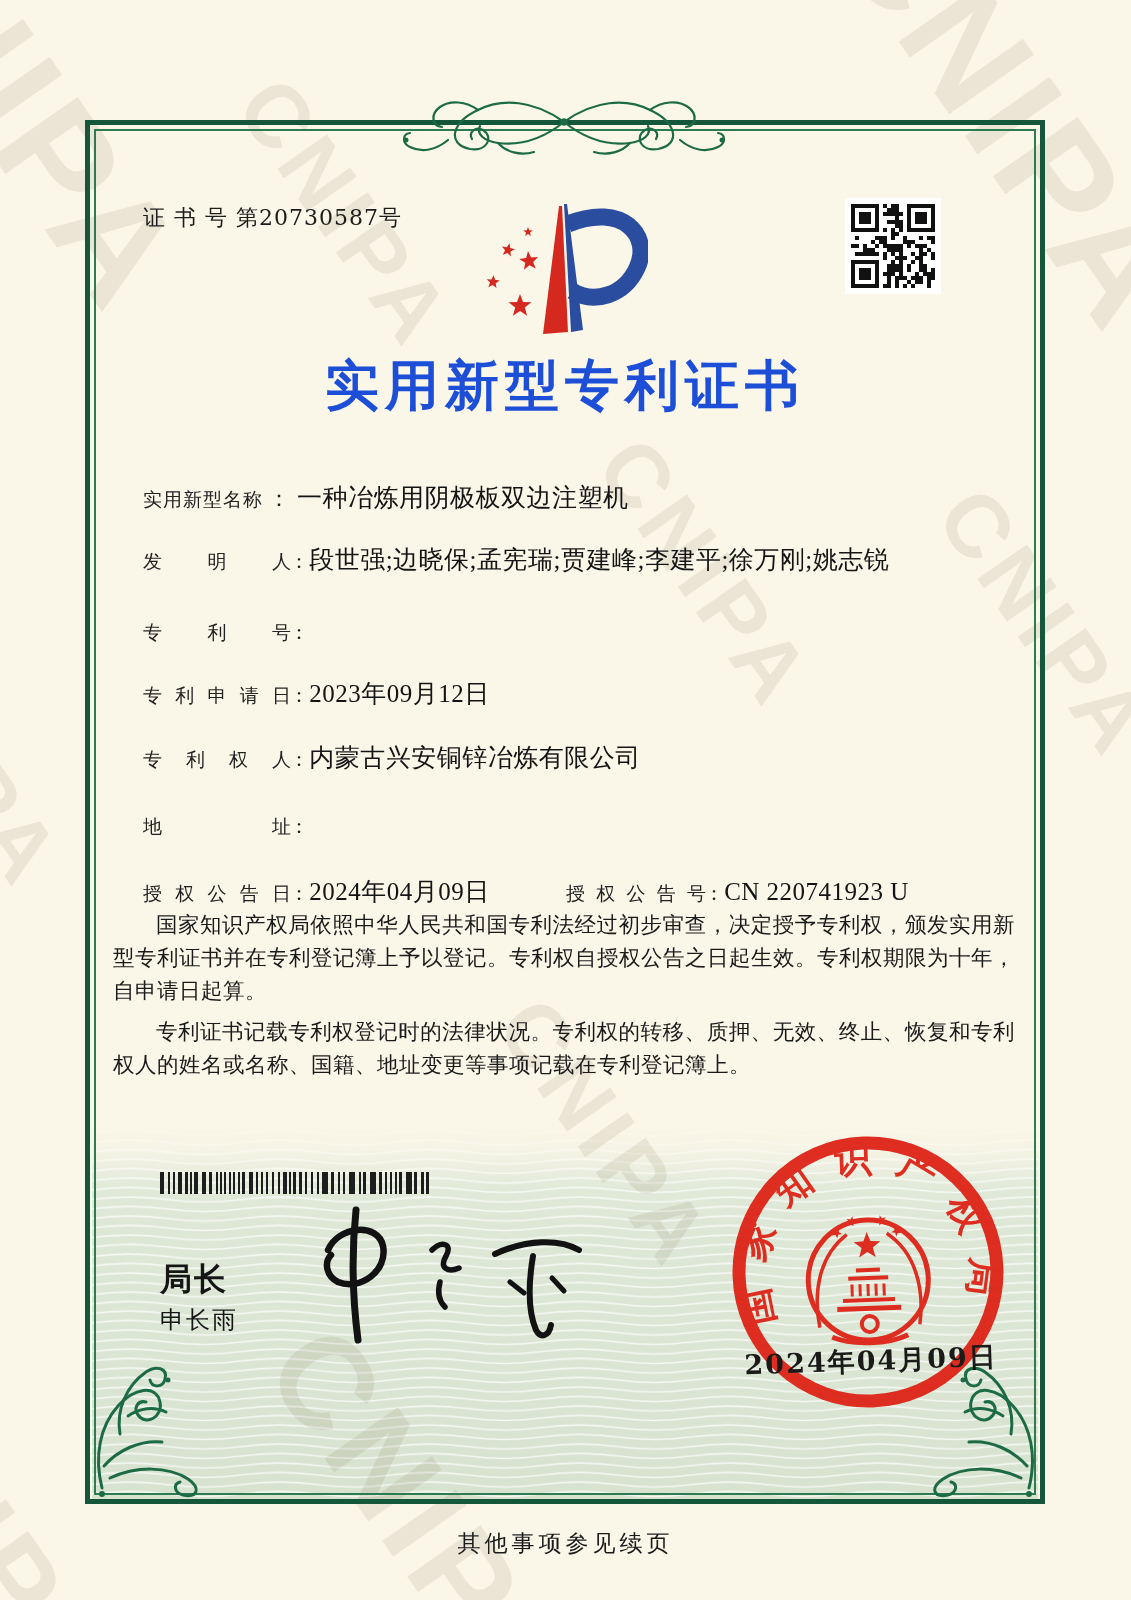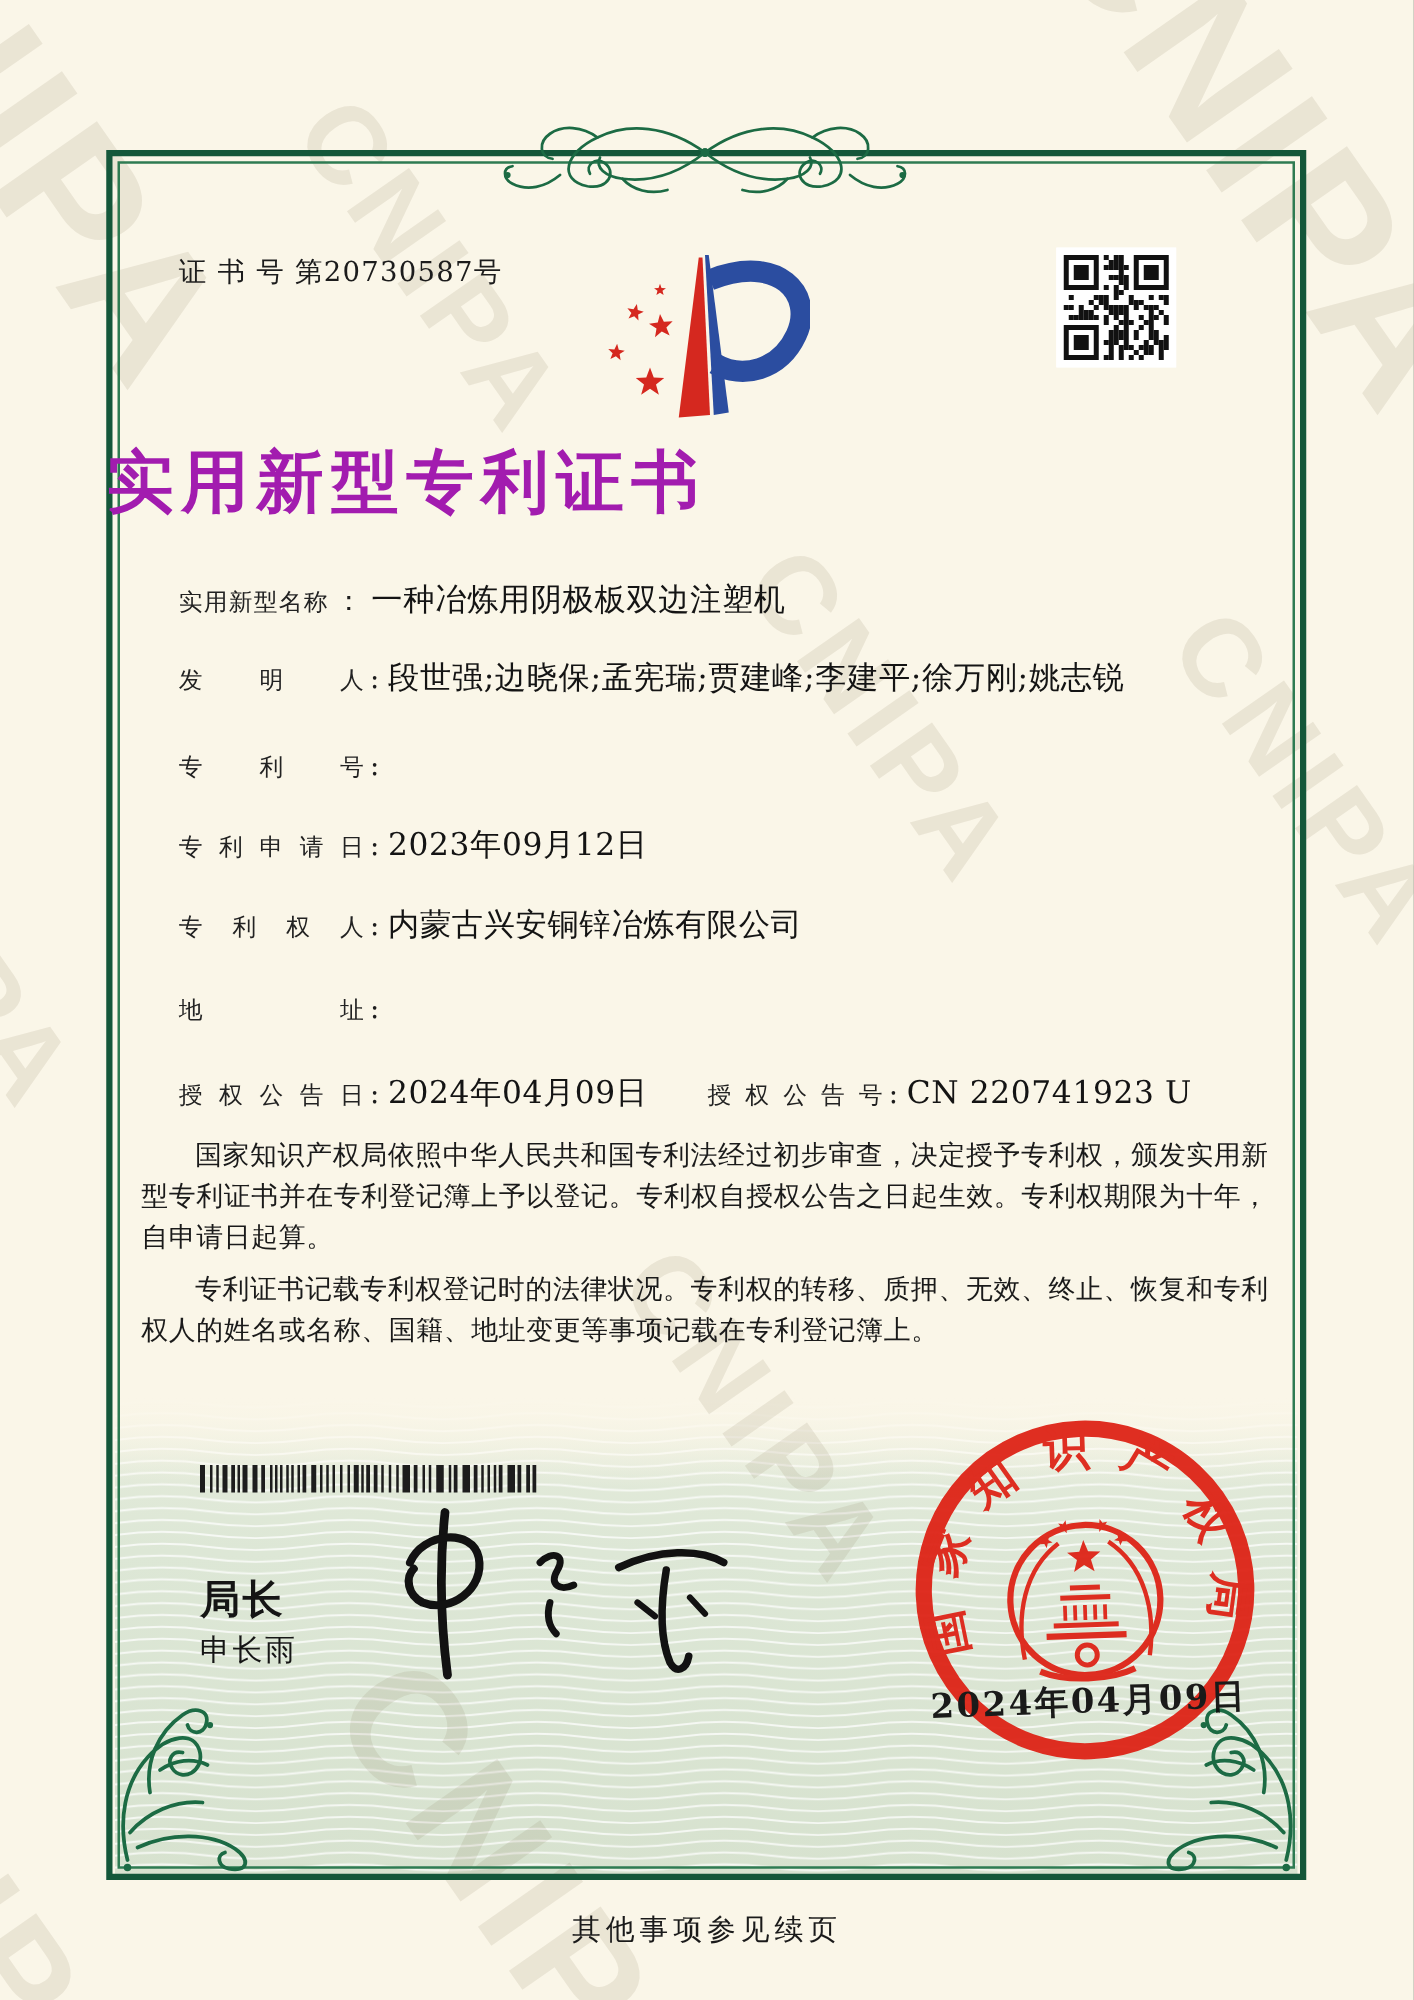--- a/index.html
+++ b/index.html
@@ -17,24 +17,24 @@
       background:linear-gradient(to bottom,#faf6e8,rgba(250,246,232,0));}
   
   .frame-outer{position:absolute;left:85px;top:120px;width:950px;height:1374px;
       border:5px solid #14573a;z-index:3;pointer-events:none;}
   .frame-inner{position:absolute;left:4px;top:4px;right:4px;bottom:4px;border:2px solid #2e7b52;}
   .ornament{position:absolute;z-index:4;pointer-events:none;}
   
   .cert-no{position:absolute;left:143px;top:203px;font-size:22px;letter-spacing:1px;z-index:5;}
   .logo{position:absolute;left:458px;top:194px;z-index:5;}
   .qr{position:absolute;left:845px;top:198px;width:96px;height:96px;background:#fff;z-index:5;}
-  .title{position:absolute;left:85px;top:350px;width:960px;text-align:left;font-size:54px;
-      font-weight:bold;letter-spacing:6px;color:#a21caf;z-index:5;}
-  
-  .fields{position:absolute;left:143px;top:458px;width:885px;height:470px;z-index:5;}
+  .title{position:absolute;left:85px;top:350px;width:960px;text-align:center;font-size:54px;
+      font-weight:bold;letter-spacing:6px;color:#1d4ed8;z-index:5;}
+  
+  .fields{position:absolute;left:143px;top:476px;width:885px;height:470px;z-index:5;font-family:Liberation Serif, serif;}
   .frow{position:absolute;left:0;width:100%;display:flex;align-items:baseline;}
   .frow:nth-child(1){top:4px}.frow:nth-child(2){top:66px}.frow:nth-child(3){top:138px}
   .frow:nth-child(4){top:200px}.frow:nth-child(5){top:264px}.frow:nth-child(6){top:332px}
   .frow:nth-child(7){top:398px}
   .fpart{display:flex;align-items:baseline;}
   .fpart2{position:absolute;left:423px;top:0;}
   .flabel{width:148px;display:flex;justify-content:space-between;font-size:19px;line-height:36px;color:#222;}
   .flabel.tight{display:block;width:auto;letter-spacing:1px;}
   .flabel2{width:140px;}
   .fcolon{font-size:22px;line-height:36px;margin:0 7px 0 5px;}

